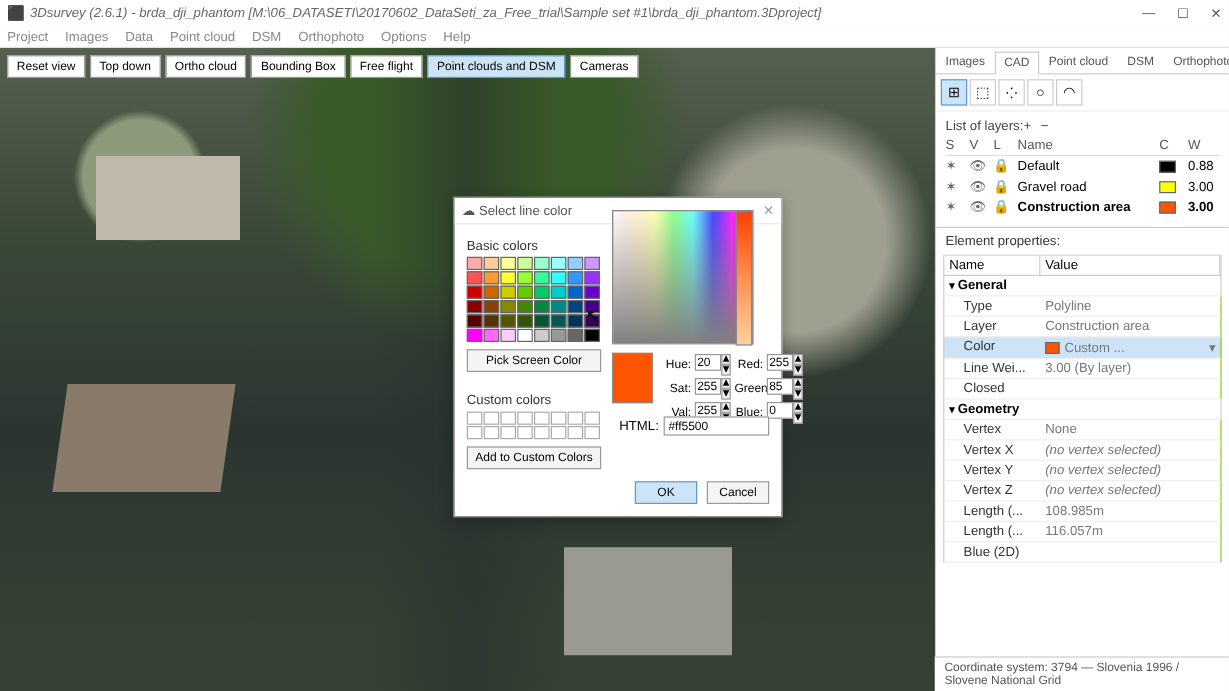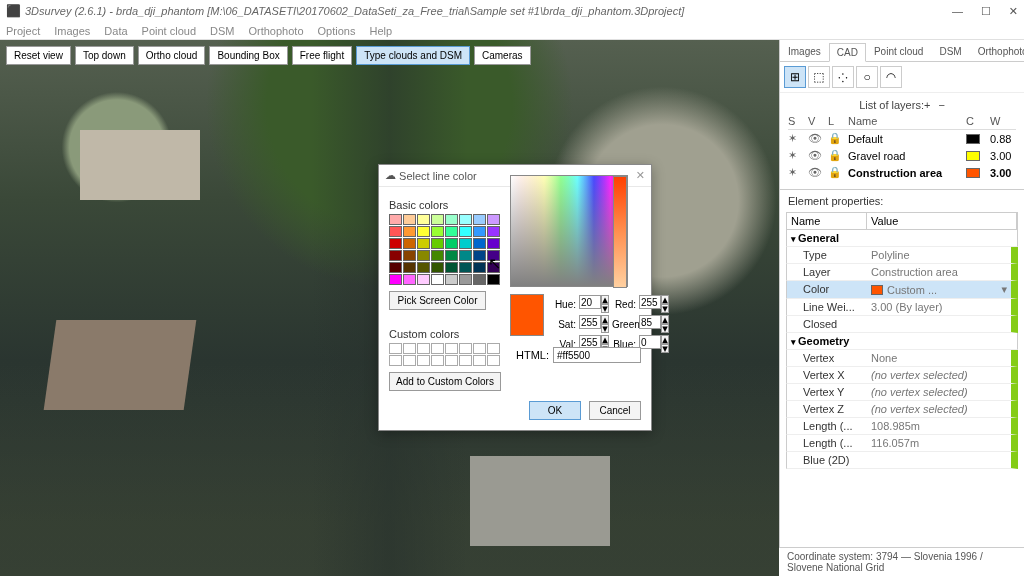--- a/index.html
+++ b/index.html
@@ -34,55 +34,55 @@
 
 .right-panel { width: 245px; background: #fff; border-left: 1px solid #ccc; display: flex; flex-direction: column; }
 .tabs { display: flex; border-bottom: 1px solid #ccc; height: 22px; align-items: flex-end; }
 .tab { padding: 3px 7px; font-size: 10px; color: #555; border: 1px solid transparent; cursor: pointer; white-space: nowrap; }
 .tab.active { background: #fff; border: 1px solid #ccc; border-bottom: 1px solid #fff; margin-bottom: -1px; }
 
 .cad-tools { display: flex; padding: 4px; gap: 2px; border-bottom: 1px solid #eee; }
 .cad-tool { width: 22px; height: 22px; border: 1px solid #ccc; display: flex; align-items: center; justify-content: center; font-size: 12px; cursor: pointer; }
 .cad-tool.sel { background: #cde4f7; border-color: #5a9bd4; }
 
-.layer-head { display: flex; justify-content: center; padding: 6px 8px 2px; color: #444; }
+.layer-head { display: flex; justify-content: flex-start; padding: 6px 8px 2px; color: #444; }
 .layer-head .pm { display: flex; gap: 8px; font-size: 14px; }
 .layer-table { padding: 0 8px 8px; }
 .layer-hdr, .layer-row { display: grid; grid-template-columns: 18px 18px 18px 1fr 22px 26px; align-items: center; gap: 2px; padding: 2px 0; }
 .layer-hdr { color: #555; border-bottom: 1px solid #ddd; }
 .swatch { width: 14px; height: 10px; border: 1px solid #666; }
 .lk { font-size: 11px; color: #666; }
 .bold { font-weight: bold; }
 
 .props-head { padding: 5px 8px; color: #333; border-top: 1px solid #ccc; }
 .props { padding: 0 6px 6px; flex: 1; overflow: auto; }
 .props-hdr { display: grid; grid-template-columns: 80px 1fr; border: 1px solid #ccc; background: #fff; }
 .props-hdr > div { padding: 2px 4px; border-right: 1px solid #ccc; }
-.prow { display: grid; grid-template-columns: 80px 1fr; border-left: 1px solid #ccc; border-right: 7px solid #84cc16; border-bottom: 1px solid #eee; }
+.prow { display: grid; grid-template-columns: 80px 1fr; border-left: 1px solid #ccc; border-right: 1px solid #84cc16; border-bottom: 1px solid #eee; }
 .prow > div { padding: 2px 4px; }
 .prow .k { padding-left: 16px; color: #333; }
 .prow .v { color: #777; }
 .prow.sel { background: #cde4f7; }
 .group { font-weight: bold; padding: 2px 4px; border-left: 1px solid #ccc; border-right: 1px solid #ccc; border-bottom: 1px solid #eee; }
 .group::before { content: "▾ "; font-size: 9px; }
 .colorcell { display: flex; align-items: center; gap: 4px; }
 .colorcell .sw { width: 12px; height: 10px; background: #ff5500; border: 1px solid #666; }
 
 .status { position: absolute; bottom: 0; right: 0; width: 245px; padding: 3px 8px; color: #555; background: #fff; font-size: 10px; border-top: 1px solid #ccc; }
 
 
 .dialog { position: absolute; left: 378px; top: 164px; width: 274px; background: #fff; border: 1px solid #888; box-shadow: 0 3px 12px rgba(0,0,0,0.3); }
 .dialog .dtitle { display: flex; align-items: center; padding: 4px 6px; color: #555; background: #fff; border-bottom: 1px solid #e8e8e8; }
 .dialog .dtitle .x { margin-left: auto; color: #999; cursor: pointer; }
 .dialog .body { padding: 8px 10px 10px; }
 .sect-label { color: #333; margin: 4px 0 3px; }
 .basic-grid { display: grid; grid-template-columns: repeat(8, 13px); grid-auto-rows: 11px; gap: 1px; }
 .basic-grid .c { border: 1px solid #666; cursor: pointer; }
 .btn { border: 1px solid #999; background: #f4f4f4; padding: 3px 0; text-align: center; cursor: pointer; font-size: 10px; }
-.btn.wide { width: 97px; margin-top: 6px; }
+.btn.wide { width: 112px; margin-top: 6px; }
 .custom-grid { display: grid; grid-template-columns: repeat(8, 13px); grid-auto-rows: 11px; gap: 1px; margin-bottom: 4px; }
 .custom-grid .c { border: 1px solid #aaa; background: #fff; }
 .dlg-bottom { display: flex; gap: 8px; justify-content: flex-end; margin-top: 10px; }
 .dlg-bottom .btn { width: 52px; }
 .dlg-bottom .ok { background: #cde4f7; border-color: #5a9bd4; }
 
 .dialog2 { position: absolute; left: 510px; top: 175px; width: 140px; }
 .satval { width: 118px; height: 112px; background:
   linear-gradient(to top, #808080, transparent),
   linear-gradient(to right, #fff, transparent),
@@ -130,21 +130,21 @@
     <div class="aerial"></div>
     <div class="building2"></div>
     <div class="roof"></div>
     <div class="slab"></div>
     <div class="toolbar" id="vtoolbar">
         <div class="tb-btn">Reset view</div>
         <div class="tb-btn">Top down</div>
         <div class="tb-btn">Ortho cloud</div>
         <div class="tb-btn">Bounding Box</div>
         <div class="tb-btn">Free flight</div>
-        <div class="tb-btn active">Type clouds and DSM</div>
+        <div class="tb-btn active">Point clouds and DSM</div>
         <div class="tb-btn">Cameras</div>
       </div>
   </div>
 
   <div class="right-panel">
     <div class="tabs" id="rtabs">
         <div class="tab">Images</div>
         <div class="tab active">CAD</div>
         <div class="tab">Point cloud</div>
         <div class="tab">DSM</div>

